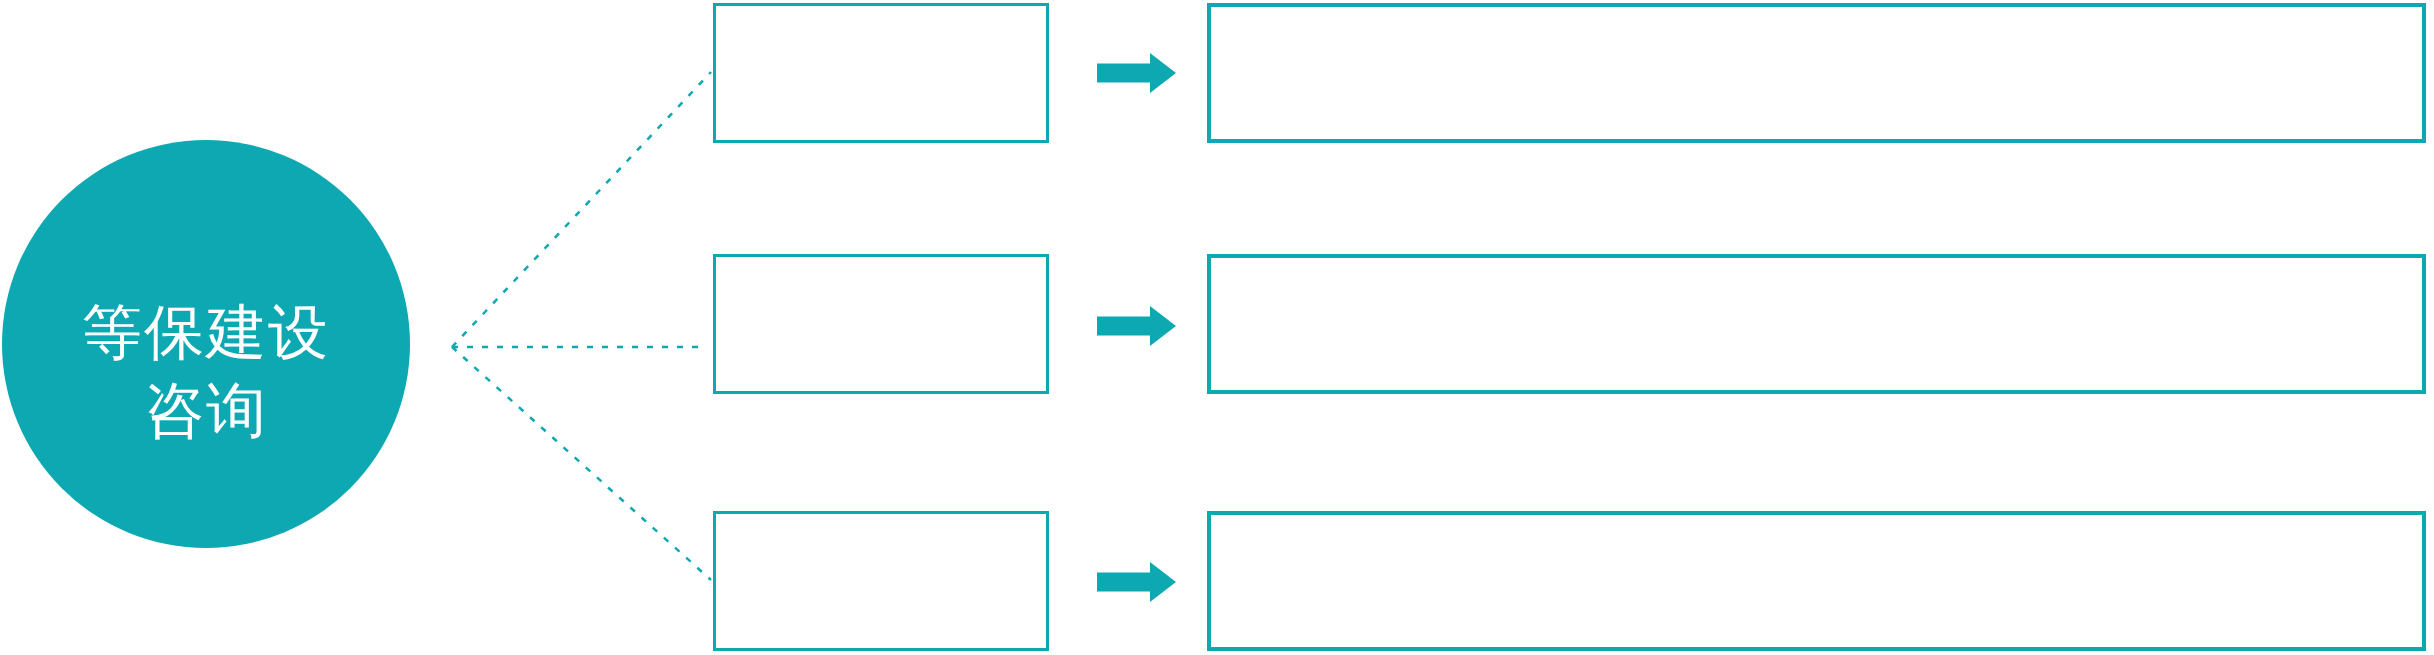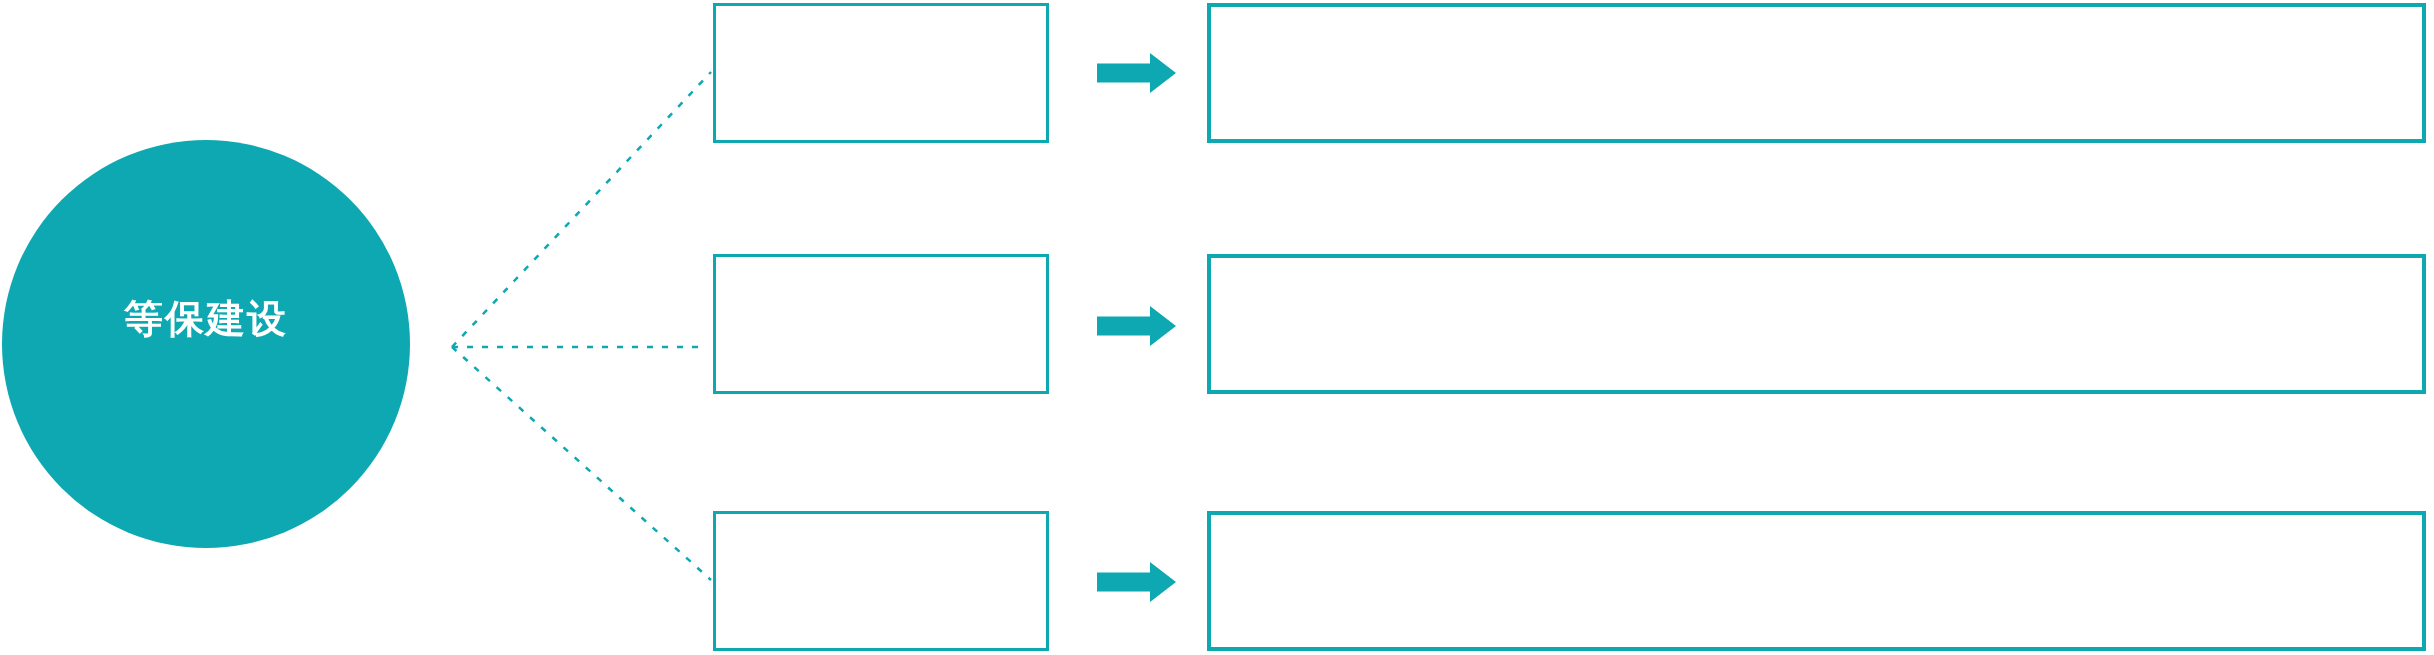--- a/index.html
+++ b/index.html
@@ -25,27 +25,27 @@
     position: absolute;
     left: 2px;
     top: 140px;
     width: 408px;
     height: 408px;
     border-radius: 50%;
     background: var(--accent);
   }
   .topic-circle .label {
     position: absolute;
-    top: 140px;
+    top: 154px;
     left: 0;
     width: 100%;
     text-align: center;
     color: var(--text-on-accent);
-    font-size: 39px;
-    font-weight: 700;
+    font-size: 60px;
+    font-weight: 400;
     letter-spacing: 2px;
     line-height: 78px;
     white-space: nowrap;
   }
   .topic-circle .label span { display: block; }
   
   svg.connectors {
     position: absolute;
     left: 0;
     top: 0;
@@ -98,20 +98,21 @@
 
   <svg class="connectors" viewBox="0 0 2434 655" xmlns="http://www.w3.org/2000/svg" aria-hidden="true">
     <line x1="452" y1="347" x2="711" y2="72"></line>
     <line x1="452" y1="347" x2="706" y2="347"></line>
     <line x1="452" y1="347" x2="711" y2="580"></line>
   </svg>
 
   <div class="topic-circle">
     <div class="label">
       <span>等保建设</span>
+      <span>咨询</span>
     </div>
   </div>
 
   <div class="small-box row1"></div>
   <div class="arrow row1">
     <svg viewBox="0 0 79 40" xmlns="http://www.w3.org/2000/svg" aria-hidden="true">
       <polygon points="0,10.5 53,10.5 53,0 79,20 53,40 53,29.5 0,29.5"></polygon>
     </svg>
   </div>
   <div class="big-box row1"></div>

